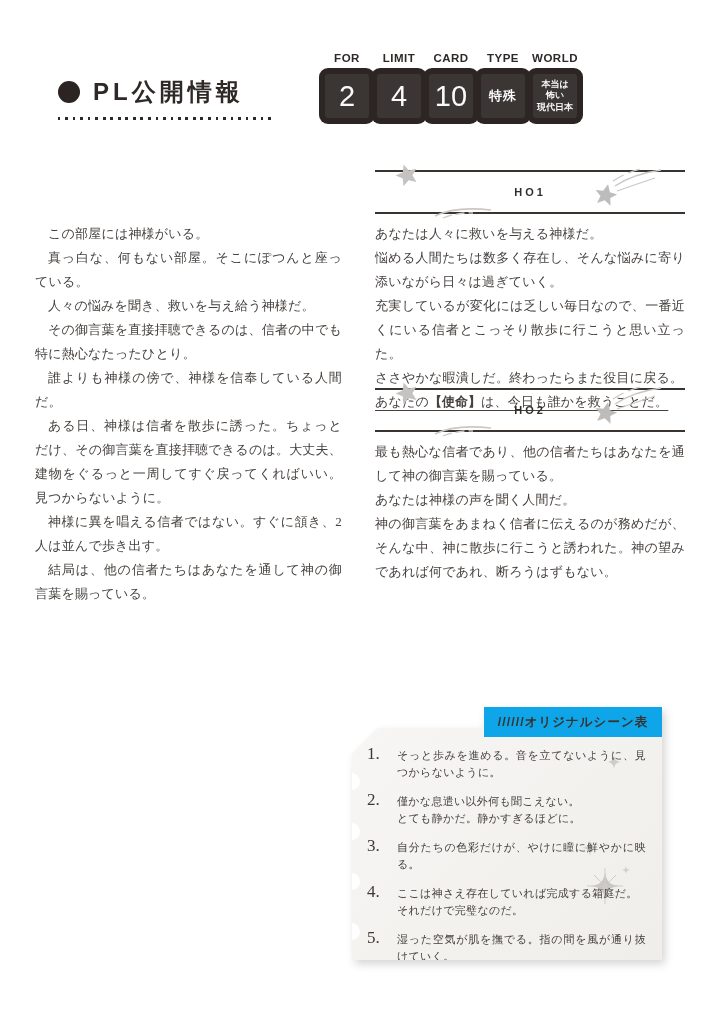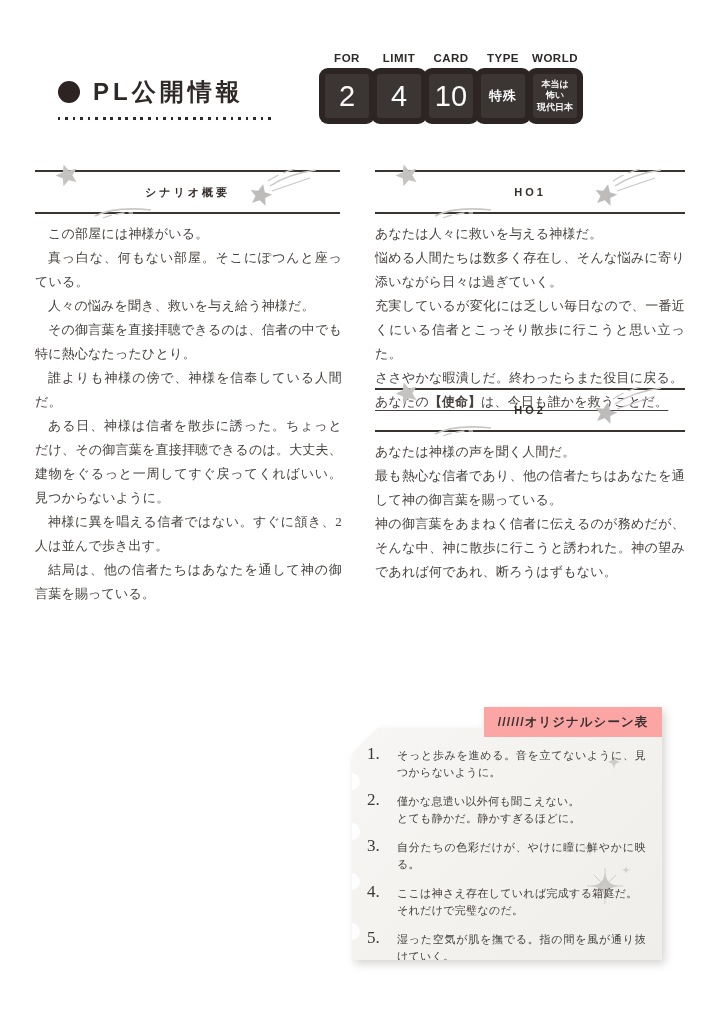--- a/index.html
+++ b/index.html
@@ -43,21 +43,21 @@
   .mission{text-decoration:underline;text-underline-offset:4px;text-decoration-thickness:1.2px;}
   .mission .key{font-family:"Liberation Sans","DejaVu Sans",sans-serif;font-weight:bold;letter-spacing:0;}
 
   
   .scene-wrap{position:absolute;left:352px;top:728px;width:310px;height:232px;
     filter:drop-shadow(3px 4px 4px rgba(70,64,58,0.22));}
   .scene-box{position:absolute;left:0;top:0;right:0;bottom:0;
     background:linear-gradient(135deg,#f7f6f4 0%,#f2f1ee 60%,#efeeeb 100%);
     clip-path:polygon(26px 0,100% 0,100% 100%,0 100%,0 26px);}
   .notch{position:absolute;left:-9px;width:17px;height:17px;border-radius:50%;background:#ffffff;}
-  .scene-bar{position:absolute;right:0;top:-21px;width:178px;height:30px;background:#fca5a5;
+  .scene-bar{position:absolute;right:0;top:-21px;width:178px;height:30px;background:#0ea5e9;
     display:flex;align-items:center;justify-content:center;}
   .scene-bar span{font-size:12.5px;font-weight:bold;color:#37322f;letter-spacing:1px;}
   .scene-items{position:absolute;left:15px;right:16px;top:17px;display:flex;flex-direction:column;gap:11px;z-index:2;}
   .scene-item{display:flex;align-items:flex-start;}
   .scene-item .n{flex:none;width:30px;font-family:"Liberation Serif","DejaVu Serif",serif;
     font-size:17px;line-height:17px;color:#3e3936;}
   .scene-item .t{font-family:"Liberation Serif","DejaVu Serif",serif;font-size:11px;line-height:16.5px;
     color:#45403d;letter-spacing:0.3px;white-space:pre-line;padding-top:2px;text-align:justify;}
   .sparkles{position:absolute;right:0;top:0;width:100%;height:100%;z-index:1;}
 </style>
@@ -102,36 +102,20 @@
     <div class="stat">
       <div class="stat-label">WORLD</div>
       <div class="stat-box">
           <div class="stat-inner stat-world">本当は
 怖い
 現代日本</div>
         </div>
     </div>
   </div>
 
-  <div class="sec-header" style="position:absolute;left:35px;top:170px;width:305px;">
-    <svg class="deco deco-star-left" width="26" height="24" viewBox="0 0 26 24">
-      <path d="M12 1 L15.2 8.2 L23 9 L17 14 L18.9 21.6 L12 17.4 L5.1 21.6 L7 14 L1 9 L8.8 8.2 Z" fill="#c4c3c1" transform="rotate(-18 12 12)"></path>
-    </svg>
-    <svg class="deco deco-swoosh" width="70" height="16" viewBox="0 0 70 16">
-      <path d="M2 13 Q22 3 58 7" stroke="#c9c8c6" stroke-width="1.6" fill="none"></path>
-      <path d="M10 15 Q26 9 40 10" stroke="#c9c8c6" stroke-width="1.3" fill="none" stroke-dasharray="9 4"></path>
-    </svg>
-    <svg class="deco deco-shooting" width="78" height="42" viewBox="0 0 78 42">
-      <path d="M17 18 L20.4 25.4 L28 26.2 L22 31 L23.9 38.6 L17 34.4 L10.1 38.6 L12 31 L6 26.2 L13.6 25.4 Z" fill="#bdbcba" transform="rotate(12 17 28)"></path>
-      <path d="M26 20 Q44 8 72 4" stroke="#c9c8c6" stroke-width="1.5" fill="none"></path>
-      <path d="M28 25 Q48 18 66 12" stroke="#c9c8c6" stroke-width="1.3" fill="none"></path>
-      <path d="M24 15 Q38 6 52 3" stroke="#c9c8c6" stroke-width="1.2" fill="none" stroke-dasharray="12 5"></path>
-    </svg>
-    <span class="sec-label">シナリオ概要</span>
-  </div>
 
   <div class="col indent" style="left:35px;top:222px;width:307px;">
     <p>この部屋には神様がいる。</p>
     <p>真っ白な、何もない部屋。そこにぽつんと座っている。</p>
     <p>人々の悩みを聞き、救いを与え給う神様だ。</p>
     <p>その御言葉を直接拝聴できるのは、信者の中でも特に熱心なたったひとり。</p>
     <p>誰よりも神様の傍で、神様を信奉している人間だ。</p>
     <p>ある日、神様は信者を散歩に誘った。ちょっとだけ、その御言葉を直接拝聴できるのは。大丈夫、建物をぐるっと一周してすぐ戻ってくればいい。見つからないように。</p>
     <p>神様に異を唱える信者ではない。すぐに頷き、2人は並んで歩き出す。</p>
     <p>結局は、他の信者たちはあなたを通して神の御言葉を賜っている。</p>
@@ -173,22 +157,22 @@
     <svg class="deco deco-shooting" width="78" height="42" viewBox="0 0 78 42">
       <path d="M17 18 L20.4 25.4 L28 26.2 L22 31 L23.9 38.6 L17 34.4 L10.1 38.6 L12 31 L6 26.2 L13.6 25.4 Z" fill="#bdbcba" transform="rotate(12 17 28)"></path>
       <path d="M26 20 Q44 8 72 4" stroke="#c9c8c6" stroke-width="1.5" fill="none"></path>
       <path d="M28 25 Q48 18 66 12" stroke="#c9c8c6" stroke-width="1.3" fill="none"></path>
       <path d="M24 15 Q38 6 52 3" stroke="#c9c8c6" stroke-width="1.2" fill="none" stroke-dasharray="12 5"></path>
     </svg>
     <span class="sec-label">HO2</span>
   </div>
 
   <div class="col" style="left:375px;top:440px;width:310px;">
+    <p>最も熱心な信者であり、他の信者たちはあなたを通して神の御言葉を賜っている。</p>
     <p>あなたは神様の声を聞く人間だ。</p>
-    <p>最も熱心な信者であり、他の信者たちはあなたを通して神の御言葉を賜っている。</p>
     <p>神の御言葉をあまねく信者に伝えるのが務めだが、そんな中、神に散歩に行こうと誘われた。神の望みであれば何であれ、断ろうはずもない。</p>
   </div>
 
   <div class="scene-wrap">
     <div class="scene-box">
       <div class="notch" style="top:45px;"></div>
       <div class="notch" style="top:95px;"></div>
       <div class="notch" style="top:145px;"></div>
       <div class="notch" style="top:195px;"></div>
       <div class="notch" style="top:240px;"></div>

